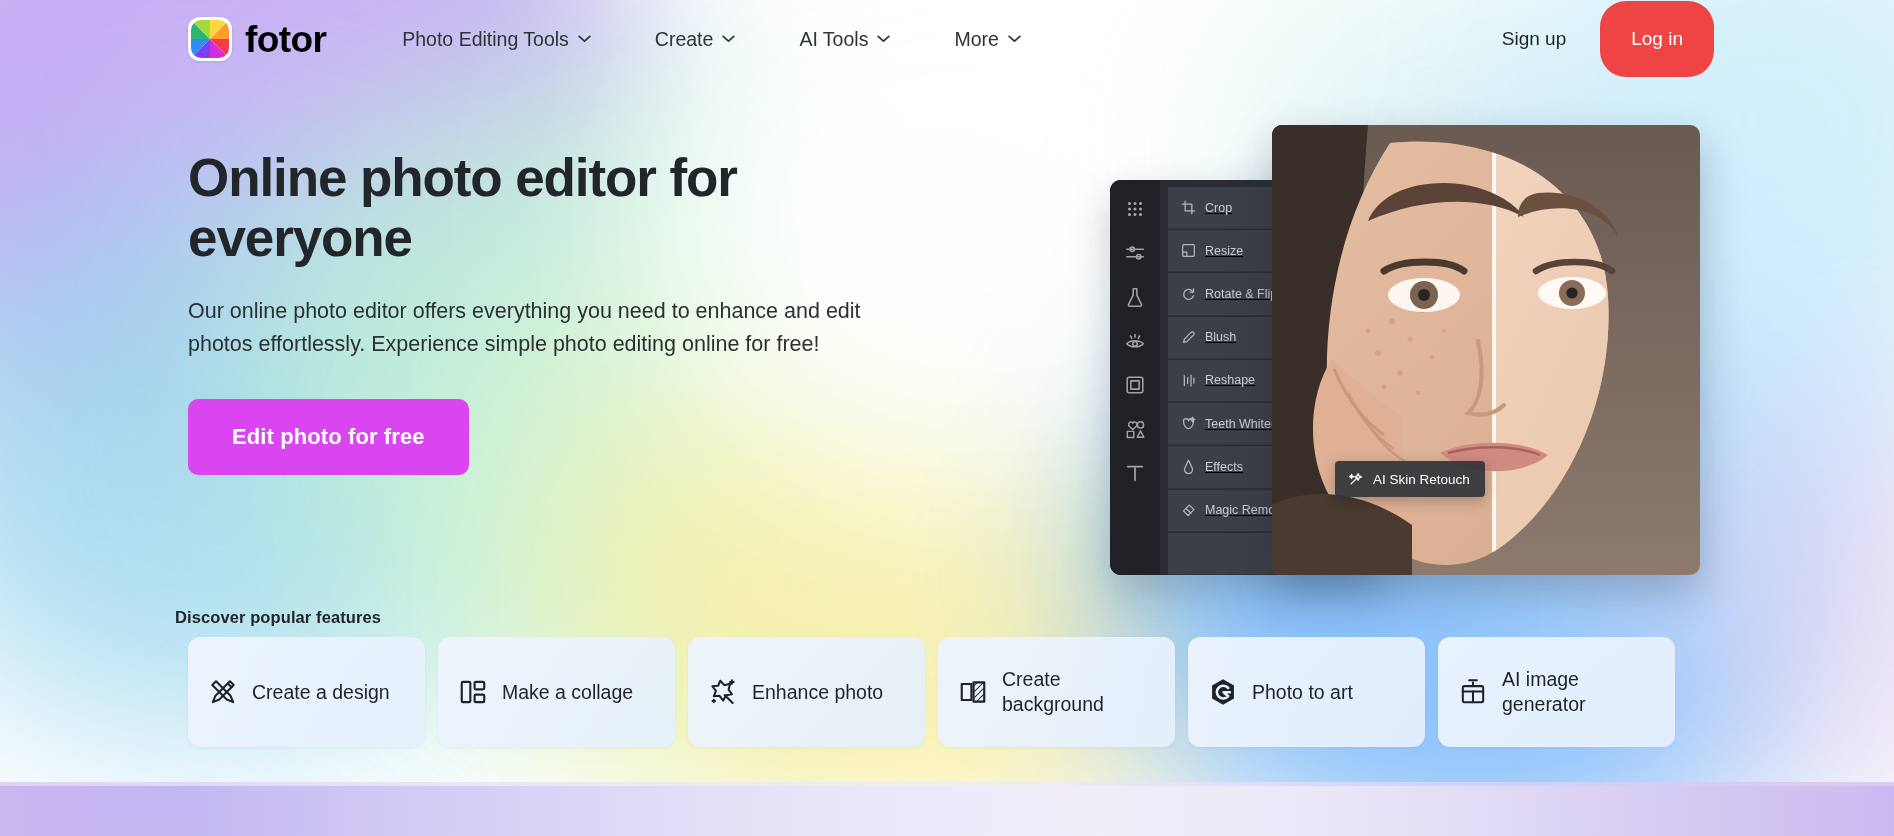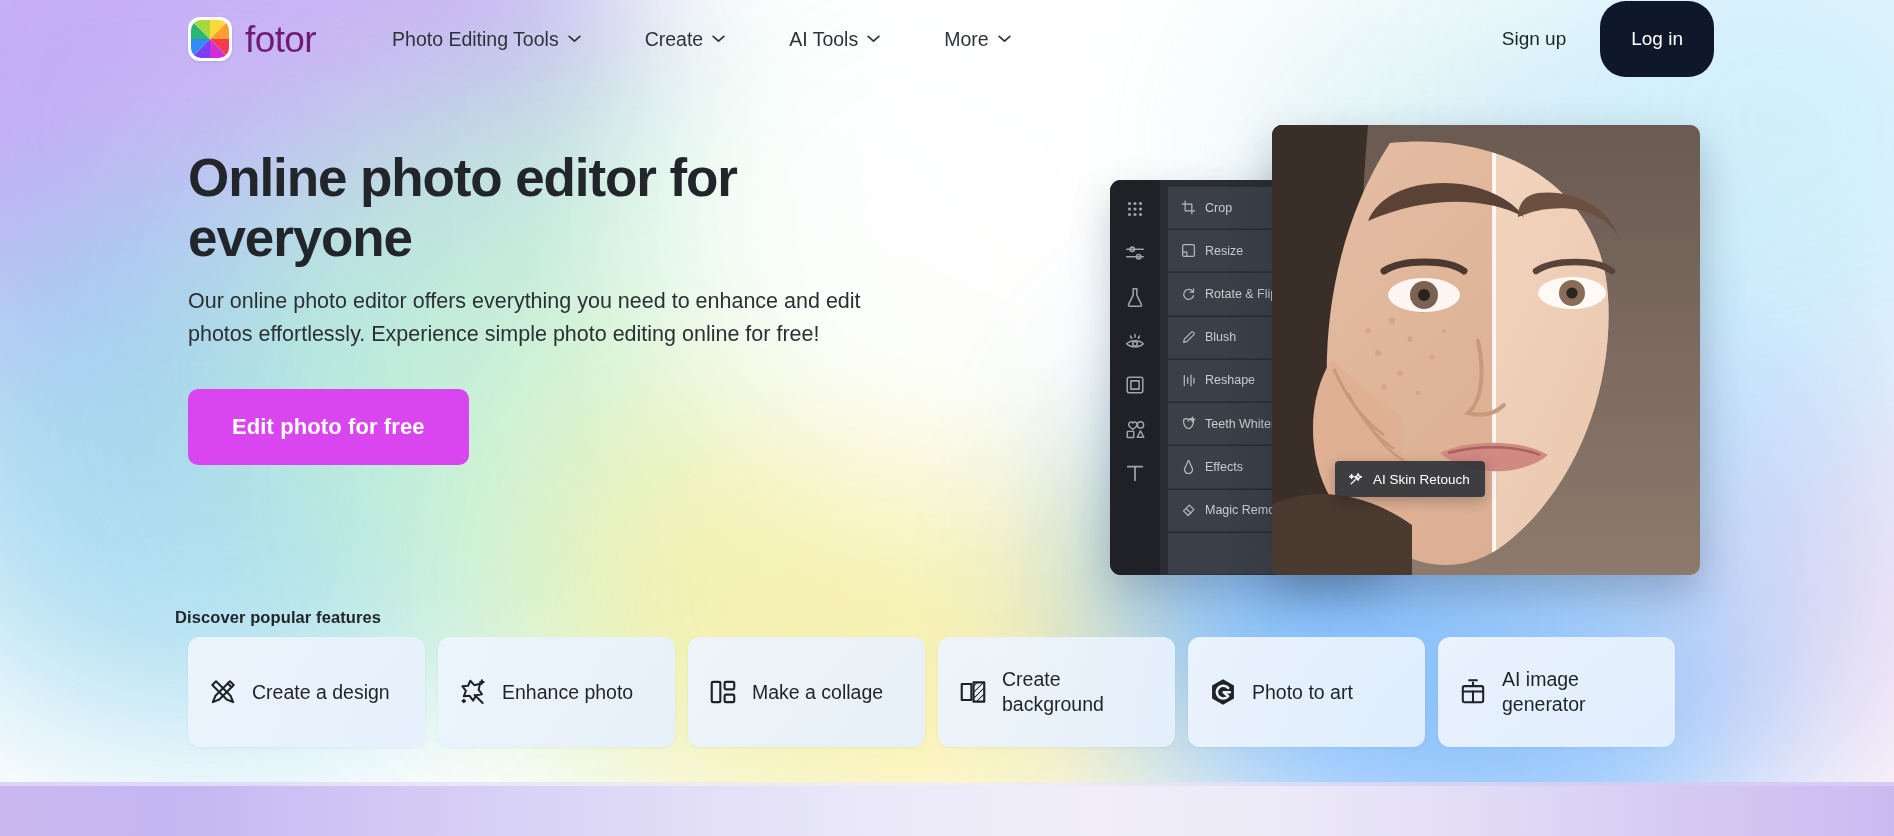--- a/index.html
+++ b/index.html
@@ -48,48 +48,48 @@
   #logo-mark {
     width:44px; height:44px; border-radius:12px; position:relative; overflow:hidden;
     background:#ffffff; box-shadow:0 1px 3px rgba(0,0,0,.10);
     padding:3px;
   }
   #logo-wheel {
     width:100%; height:100%; border-radius:10px; overflow:hidden; position:relative;
   }
   #logo-wheel svg { display:block; }
   #brand-name {
-    font-size:37px; font-weight:400; color:#701a75; letter-spacing:-0.6px;
+    font-size:37px; font-weight:700; color:#000000; letter-spacing:-0.6px;
     line-height:1;
   }
 
   #main-nav { display:flex; align-items:flex-start; margin-left:50px; gap:12px; }
   .nav-item {
     display:flex; align-items:center; gap:9px;
     font-size:19.5px; color:#2d3338; font-weight:400;
     padding:10px 26px; cursor:pointer; white-space:nowrap;
   }
   .chev { display:block; width:13px; height:8px; }
 
   #auth { margin-left:auto; margin-right:180px; display:flex; align-items:center; gap:34px; }
   #signup-link { font-size:19px; color:#1f2328; cursor:pointer; white-space:nowrap; }
   #login-btn {
-    background:#0f172a; color:#fff; font-size:19px;
+    background:#ef4444; color:#fff; font-size:19px;
     border:none; border-radius:26px; padding:27px 31px; cursor:pointer;
     white-space:nowrap; font-family:inherit;
   }
 
   
   #hero { position:absolute; left:188px; top:148px; width:720px; z-index:4; }
   #hero-title {
     font-size:53px; line-height:1.14; font-weight:700; color:#22262b;
     letter-spacing:-1.1px; max-width:700px;
   }
   #hero-sub {
-    margin-top:16px; font-size:21.5px; line-height:1.55; color:#2b3034;
+    margin-top:26px; font-size:21.5px; line-height:1.55; color:#2b3034;
     max-width:700px; font-weight:400;
   }
   #cta-btn {
     margin-top:38px; display:inline-block;
     background:#d946ef; color:#fff; border:none; border-radius:10px;
     font-size:22px; font-weight:700; padding:25px 44px; cursor:pointer;
     font-family:inherit; letter-spacing:.1px;
   }
 
   
@@ -115,20 +115,21 @@
 
   
   #editor-mock {
     position:absolute; left:1110px; top:125px; width:590px; height:450px; z-index:3;
   }
   #editor-panel {
     position:absolute; left:0; top:55px; width:272px; height:395px;
     background:#2a2d33; border-radius:11px 0 0 11px; overflow:hidden;
     box-shadow:0 16px 40px rgba(25,35,60,.22);
     display:flex;
+    text-decoration:underline;
   }
   #tool-rail {
     width:50px; background:#1f2126; display:flex; flex-direction:column;
     align-items:center; padding-top:18px; gap:22px;
   }
   #tool-rail .ri { width:22px; height:22px; display:block; opacity:.72; }
   #tool-list { flex:1; padding:7px 6px 0 8px; display:flex; flex-direction:column; gap:1px; }
   .tool-row {
     height:46px; background:#3b3f47; display:flex; align-items:center;
     gap:9px; padding:0 13px; color:#c9ccd2; font-size:12.5px;
@@ -245,39 +246,39 @@
         <path d="M4.5 23.5 L7 17.5 L20.5 4 L24 7.5 L10.5 21 Z"></path>
         <path d="M18.5 6 L22 9.5"></path>
         <path d="M23.5 23.5 L21 17.5 L7.5 4 L4 7.5 L17.5 21 Z"></path>
       </g>
     </svg>
     <span class="fl">Create a design</span>
   </div>
 
   <div class="feature-card">
     <svg class="fi" viewBox="0 0 28 28">
+      <g fill="none" stroke="#1f2328" stroke-width="2" stroke-linejoin="round">
+        <rect x="3.5" y="4.5" width="8" height="19" rx="1.2"></rect>
+        <rect x="15.5" y="4.5" width="9" height="7" rx="1.2"></rect>
+        <rect x="15.5" y="16.5" width="9" height="7" rx="1.2"></rect>
+      </g>
+    </svg>
+    <span class="fl">Make a collage</span>
+  </div>
+
+  <div class="feature-card">
+    <svg class="fi" viewBox="0 0 28 28">
       <g fill="none" stroke="#1f2328" stroke-width="1.9" stroke-linecap="round" stroke-linejoin="round">
         <path d="M11.5 3.5 L15.2 7.6 L20.6 6.4 L19.2 11.8 L22.3 16 L16.9 17.1 L14.2 22 L10.8 17.6 L5.4 18 L7.4 12.9 L4 8.6 L9.4 8.2 Z"></path>
         <path d="M15.5 16.8 L23 24.3"></path>
         <path d="M22.3 3 L22.3 6.4 M20.6 4.7 L24 4.7"></path>
         <path d="M5.4 21.2 L5.4 23.6 M4.2 22.4 L6.6 22.4"></path>
       </g>
     </svg>
     <span class="fl">Enhance photo</span>
-  </div>
-
-  <div class="feature-card">
-    <svg class="fi" viewBox="0 0 28 28">
-      <g fill="none" stroke="#1f2328" stroke-width="2" stroke-linejoin="round">
-        <rect x="3.5" y="4.5" width="8" height="19" rx="1.2"></rect>
-        <rect x="15.5" y="4.5" width="9" height="7" rx="1.2"></rect>
-        <rect x="15.5" y="16.5" width="9" height="7" rx="1.2"></rect>
-      </g>
-    </svg>
-    <span class="fl">Make a collage</span>
   </div>
 
   <div class="feature-card">
     <svg class="fi" viewBox="0 0 28 28">
       <defs>
         <pattern id="hatch" width="4" height="4" patternUnits="userSpaceOnUse" patternTransform="rotate(45)">
           <line x1="0" y1="0" x2="0" y2="4" stroke="#1f2328" stroke-width="1.7"></line>
         </pattern>
       </defs>
       <g fill="none" stroke="#1f2328" stroke-width="2" stroke-linejoin="round">

